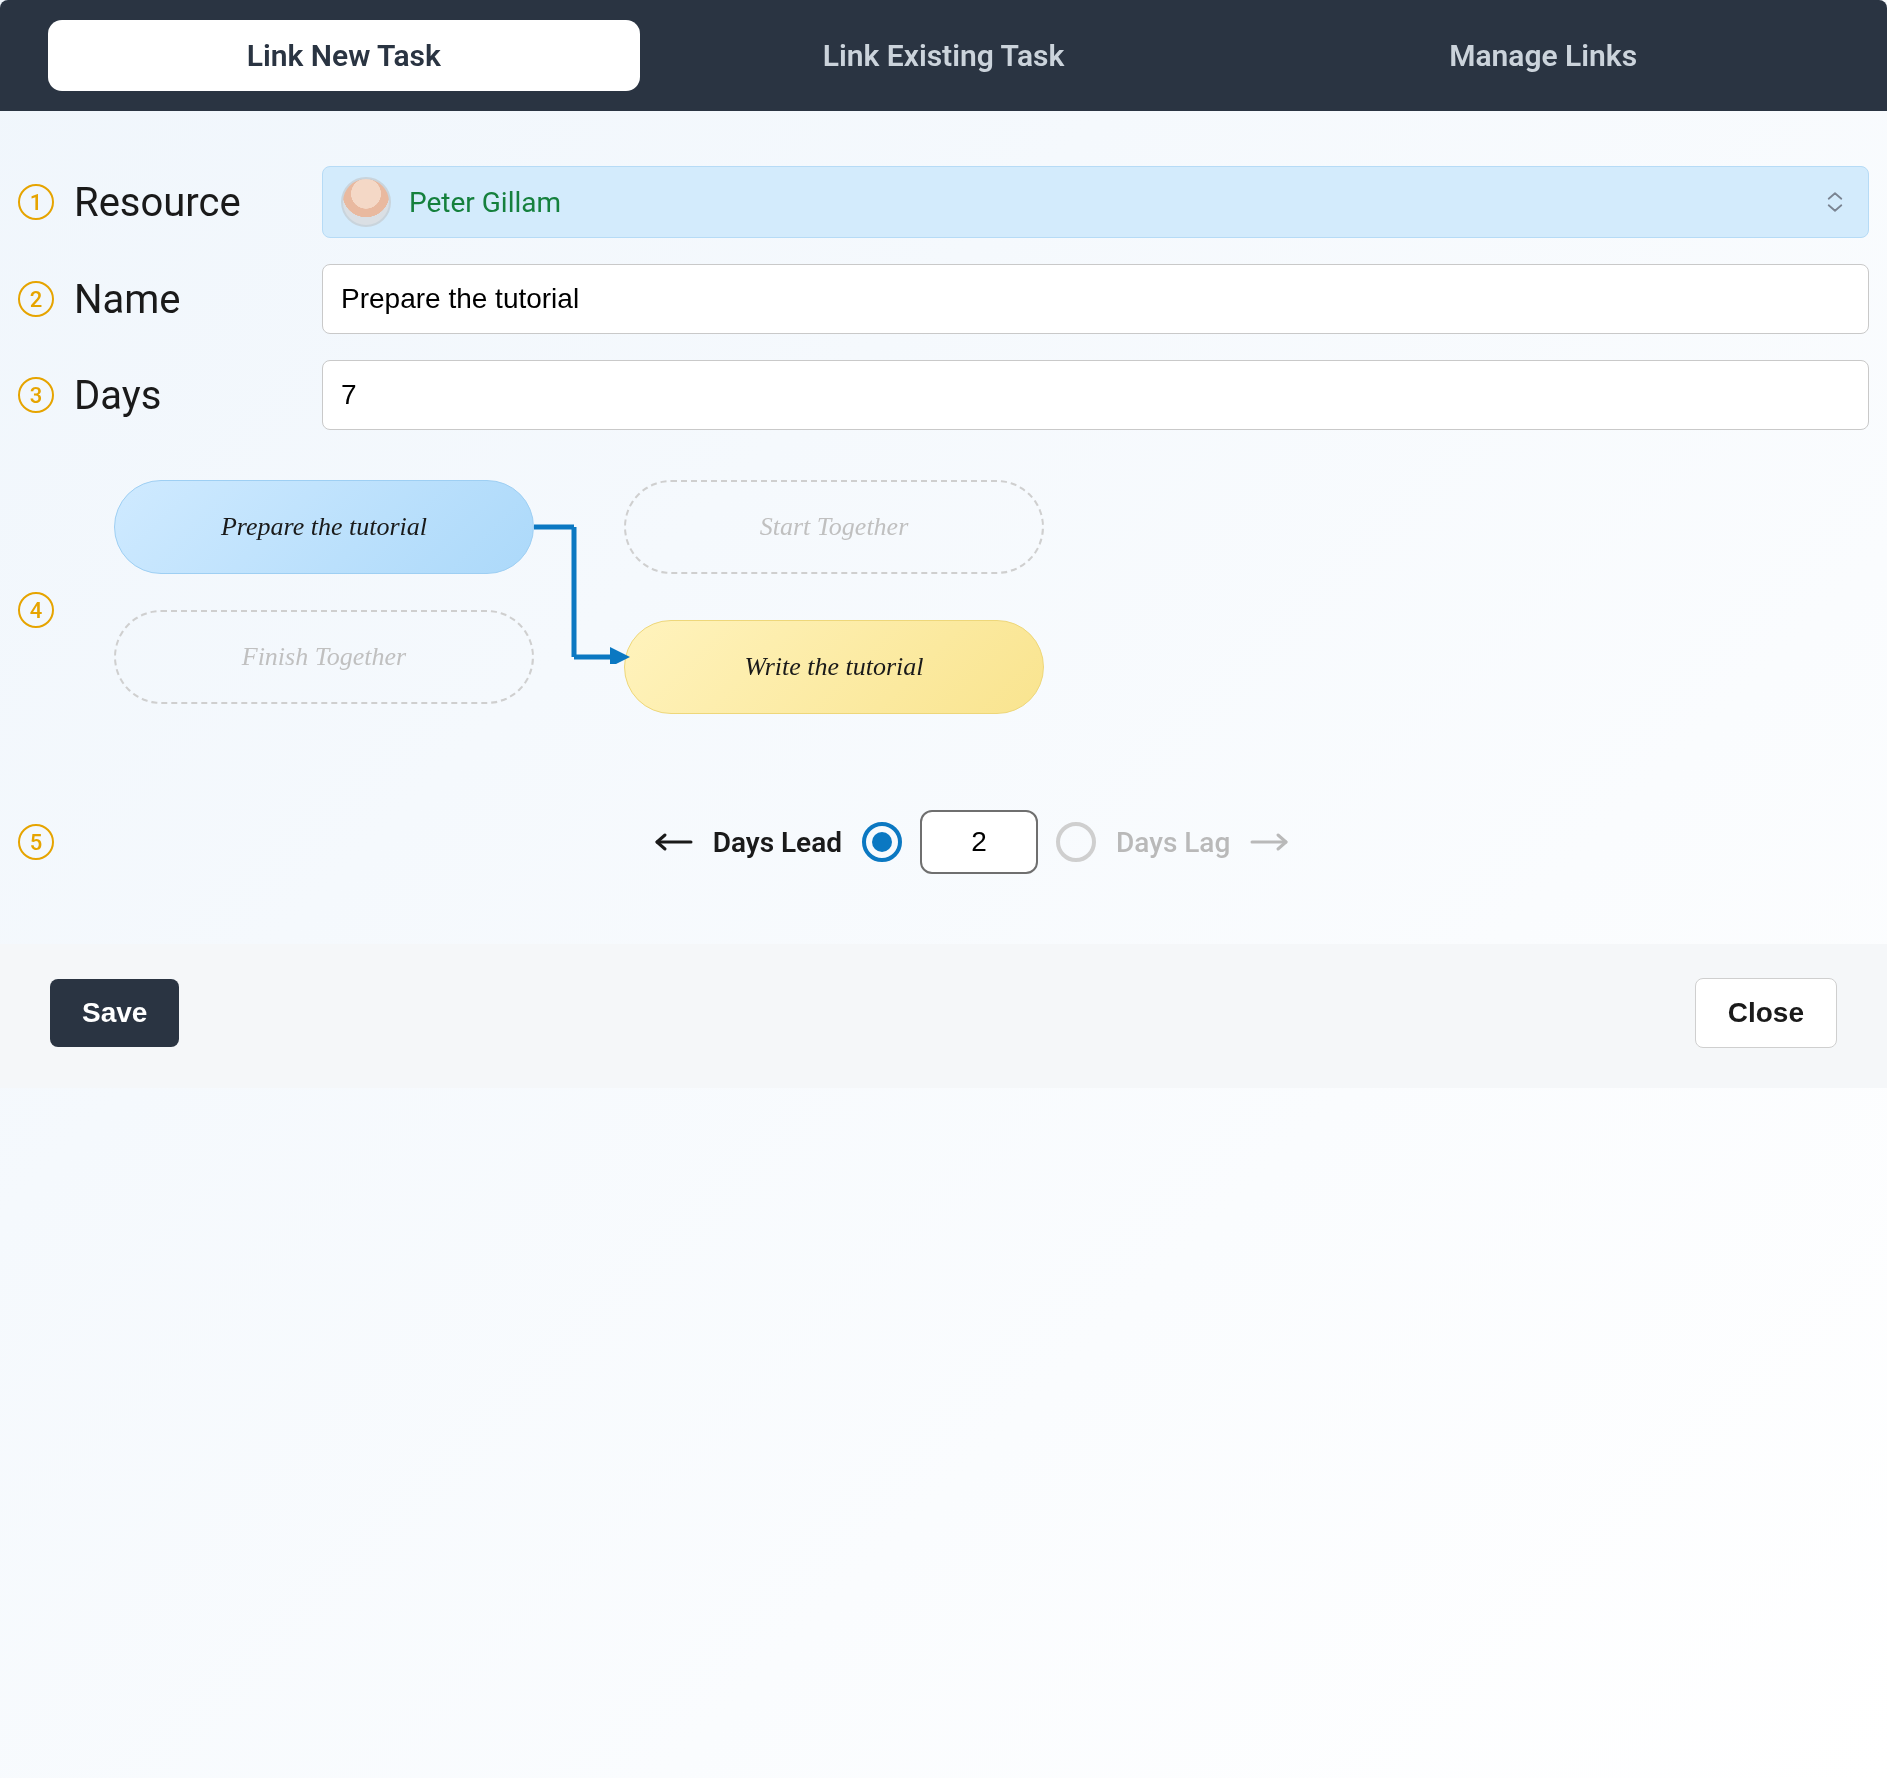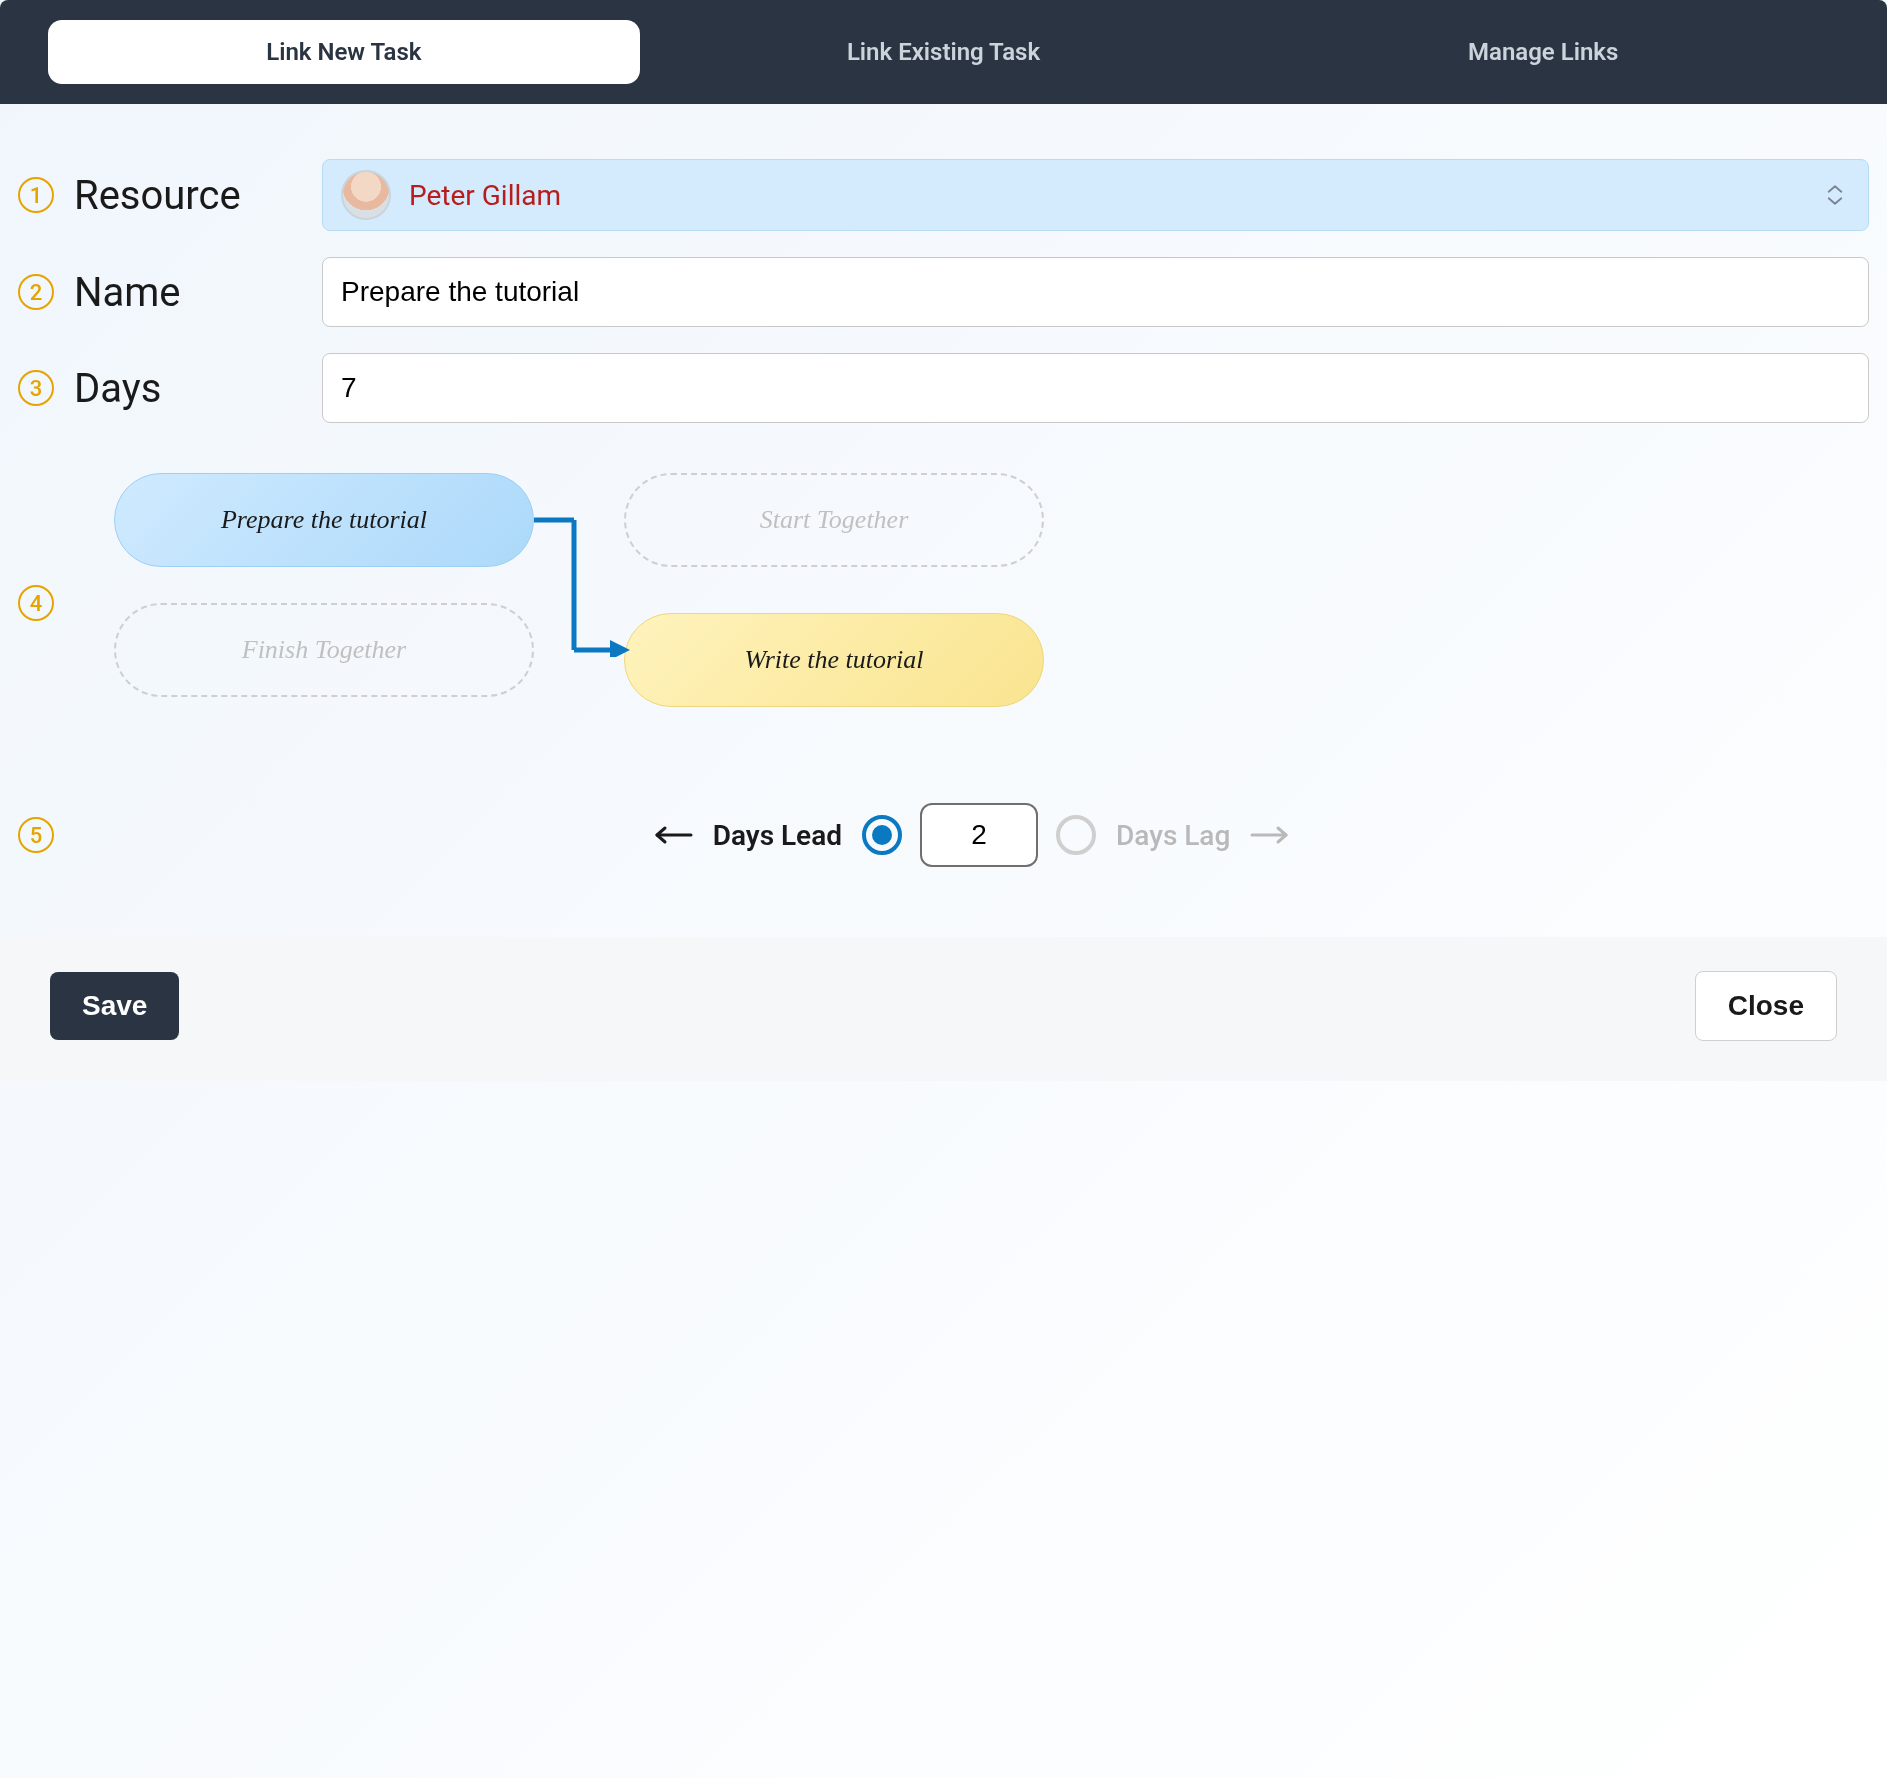--- a/index.html
+++ b/index.html
@@ -16,21 +16,21 @@
     display: flex;
     padding: 20px 48px;
     gap: 8px;
     border-radius: 8px 8px 0 0;
   }
   .tab {
     flex: 1;
     text-align: center;
     padding: 18px 10px;
     border-radius: 14px;
-    font-size: 24px;
+    font-size: 30px;
     font-weight: 600;
     color: #cbd3db;
     cursor: pointer;
   }
   .tab.active { background: #ffffff; color: #2a3442; }
 
   .content { padding: 55px 18px 40px 18px; }
 
   .row {
     display: flex;
@@ -69,21 +69,21 @@
     cursor: pointer;
     height: 72px;
   }
   .avatar {
     width: 50px; height: 50px; border-radius: 50%;
     background: radial-gradient(circle at 50% 32%, #f4d8c6 0 38%, #e9b99f 39% 60%, #dadfe4 61% 100%);
     border: 2px solid #c9d4dc;
     margin-right: 18px;
     flex: 0 0 50px;
   }
-  .select-value { font-size: 28px; color: #b91c1c; }
+  .select-value { font-size: 28px; color: #15803d; }
   .select-chevrons {
     position: absolute;
     right: 22px;
     top: 50%;
     transform: translateY(-50%);
     width: 22px;
     display: flex;
     flex-direction: column;
     align-items: center;
     gap: 2px;

